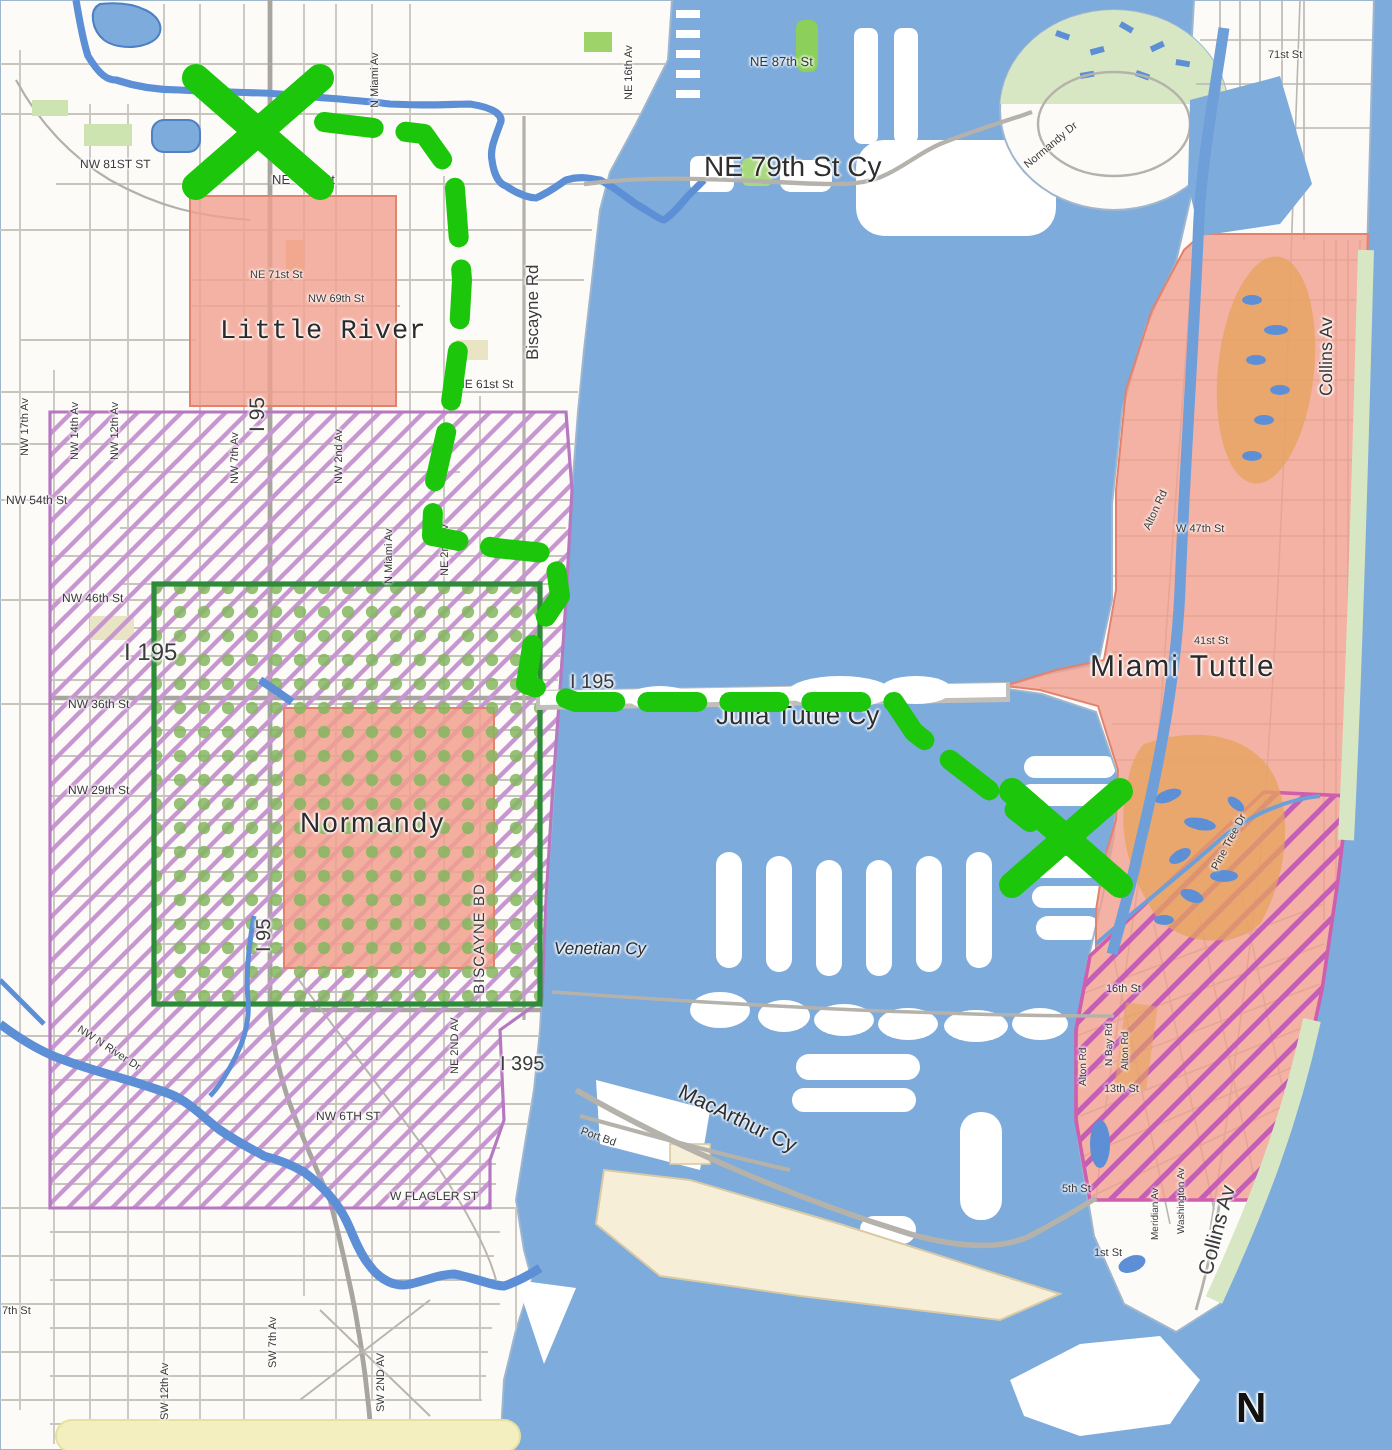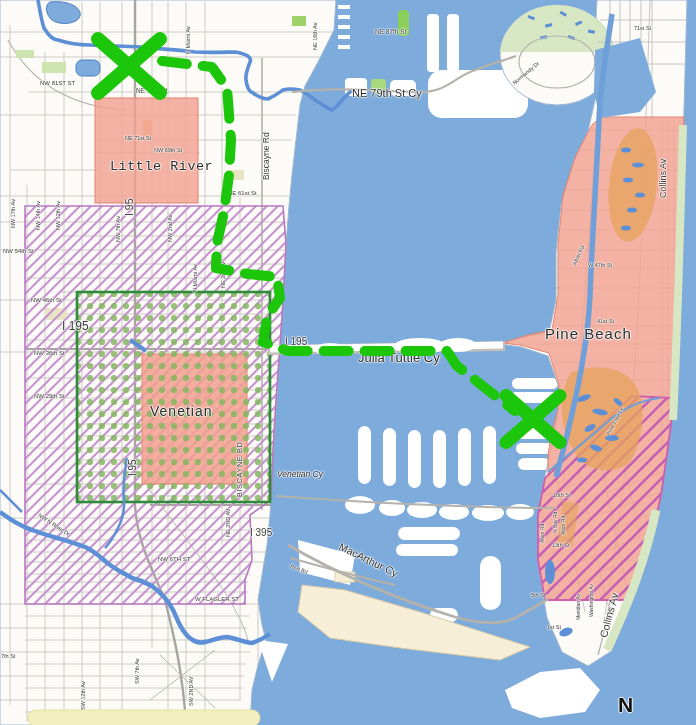--- a/index.html
+++ b/index.html
@@ -307,21 +307,21 @@
 
   <rect x="28" y="710" width="232" height="16" rx="8" fill="#f4efbe" stroke="#e8e0a0" stroke-width="1"></rect>
 </svg>
 
 <div id="labels-layer">
       <div class="lbl" style="left: 375px; top: 29px; font-size: 6.5px;">NE 87th St</div>
       <div class="lbl" style="left: 313px; top: 50px; font-size: 5.5px; transform: rotate(-90deg);">NE 16th Av</div>
       <div class="lbl" style="left: 186px; top: 54px; font-size: 5.5px; transform: rotate(-90deg);">N Miami Av</div>
       <div class="lbl" style="left: 634px; top: 26px; font-size: 5.5px;">71st St</div>
       <div class="lbl" style="left: 512px; top: 82px; font-size: 5.5px; transform: rotate(-40deg);">Normandy Dr</div>
-      <div class="lbl" style="left: 352px; top: 88px; font-size: 11px; color: rgb(46, 46, 46);">NE 79th St Cy</div>
+      <div class="lbl" style="left: 352px; top: 76px; font-size: 14px; color: rgb(46, 46, 46);">NE 79th St Cy</div>
       <div class="lbl" style="left: 40px; top: 80px; font-size: 6px;">NW 81ST ST</div>
       <div class="lbl" style="left: 136px; top: 88px; font-size: 6.5px;">NE 79th St</div>
       <div class="lbl" style="left: 262px; top: 180px; font-size: 8.5px; transform: rotate(-90deg);">Biscayne Rd</div>
       <div class="lbl" style="left: 125px; top: 136px; font-size: 5.5px;">NE 71st St</div>
       <div class="lbl" style="left: 154px; top: 148px; font-size: 5.5px;">NW 69th St</div>
       <div class="lbl" style="left: 110px; top: 160px; font-size: 13.5px; color: rgb(43, 43, 43); letter-spacing: 0.5px; font-family: Liberation Mono, monospace;">Little River</div>
       <div class="lbl" style="left: 124px; top: 216px; font-size: 10.5px; transform: rotate(-90deg);">I 95</div>
       <div class="lbl" style="left: 228px; top: 190px; font-size: 6px;">NE 61st St</div>
       <div class="lbl" style="left: 11px; top: 228px; font-size: 5.5px; transform: rotate(-90deg);">NW 17th Av</div>
       <div class="lbl" style="left: 36px; top: 230px; font-size: 5.5px; transform: rotate(-90deg);">NW 14th Av</div>
@@ -330,27 +330,27 @@
       <div class="lbl" style="left: 168px; top: 242px; font-size: 5.5px; transform: rotate(-90deg);">NW 2nd Av</div>
       <div class="lbl" style="left: 3px; top: 248px; font-size: 6px;">NW 54th St</div>
       <div class="lbl" style="left: 193px; top: 292px; font-size: 5.5px; transform: rotate(-90deg);">N Miami Av</div>
       <div class="lbl" style="left: 221px; top: 288px; font-size: 5.5px; transform: rotate(-90deg);">NE 2nd Av</div>
       <div class="lbl" style="left: 659px; top: 198px; font-size: 9px; transform: rotate(-90deg);">Collins Av</div>
       <div class="lbl" style="left: 31px; top: 297px; font-size: 6px;">NW 46th St</div>
       <div class="lbl" style="left: 62px; top: 320px; font-size: 12px;">I 195</div>
       <div class="lbl" style="left: 572px; top: 264px; font-size: 5.5px; transform: rotate(-65deg);">Alton Rd</div>
       <div class="lbl" style="left: 588px; top: 263px; font-size: 5.5px;">W 47th St</div>
       <div class="lbl" style="left: 597px; top: 319px; font-size: 5.5px;">41st St</div>
-      <div class="lbl" style="left: 545px; top: 326px; font-size: 15px; color: rgb(43, 43, 43); letter-spacing: 1px;">Pine Beach</div>
+      <div class="lbl" style="left: 545px; top: 326px; font-size: 15px; color: rgb(43, 43, 43); letter-spacing: 1px;">Miami Tuttle</div>
       <div class="lbl" style="left: 34px; top: 350px; font-size: 6px;">NW 36th St</div>
       <div class="lbl" style="left: 285px; top: 337px; font-size: 10px;">I 195</div>
       <div class="lbl" style="left: 358px; top: 336px; font-size: 13px; color: rgb(46, 46, 46); margin-top: 15px;">Julia Tuttle Cy</div>
       <div class="lbl" style="left: 34px; top: 393px; font-size: 6px;">NW 29th St</div>
       <div class="lbl" style="left: 606px; top: 434px; font-size: 5.5px; transform: rotate(-62deg);">Pine Tree Dr</div>
-      <div class="lbl" style="left: 150px; top: 404px; font-size: 14px; color: rgb(43, 43, 43); letter-spacing: 1px;">Venetian</div>
+      <div class="lbl" style="left: 150px; top: 404px; font-size: 14px; color: rgb(43, 43, 43); letter-spacing: 1px;">Normandy</div>
       <div class="lbl" style="left: 236px; top: 497px; font-size: 7.5px; transform: rotate(-90deg); letter-spacing: 0.5px;">BISCAYNE BD</div>
       <div class="lbl" style="left: 128px; top: 476px; font-size: 10px; transform: rotate(-90deg);">I 95</div>
       <div class="lbl" style="left: 553px; top: 533px; font-size: 5px; transform: rotate(-90deg);">N Bay Rd</div>
       <div class="lbl" style="left: 561px; top: 535px; font-size: 5px; transform: rotate(-90deg);">Alton Rd</div>
       <div class="lbl" style="left: 277px; top: 470px; font-size: 8.5px; color: rgb(46, 46, 46); font-style: italic;">Venetian Cy</div>
       <div class="lbl" style="left: 250px; top: 528px; font-size: 10px;">I 395</div>
       <div class="lbl" style="left: 226px; top: 537px; font-size: 5.5px; transform: rotate(-90deg);">NE 2ND AV</div>
       <div class="lbl" style="left: 40px; top: 513px; font-size: 5.5px; transform: rotate(33deg);">NW N River Dr</div>
       <div class="lbl" style="left: 158px; top: 556px; font-size: 6px;">NW 6TH ST</div>
       <div class="lbl" style="left: 553px; top: 493px; font-size: 5.5px;">16th St</div>

